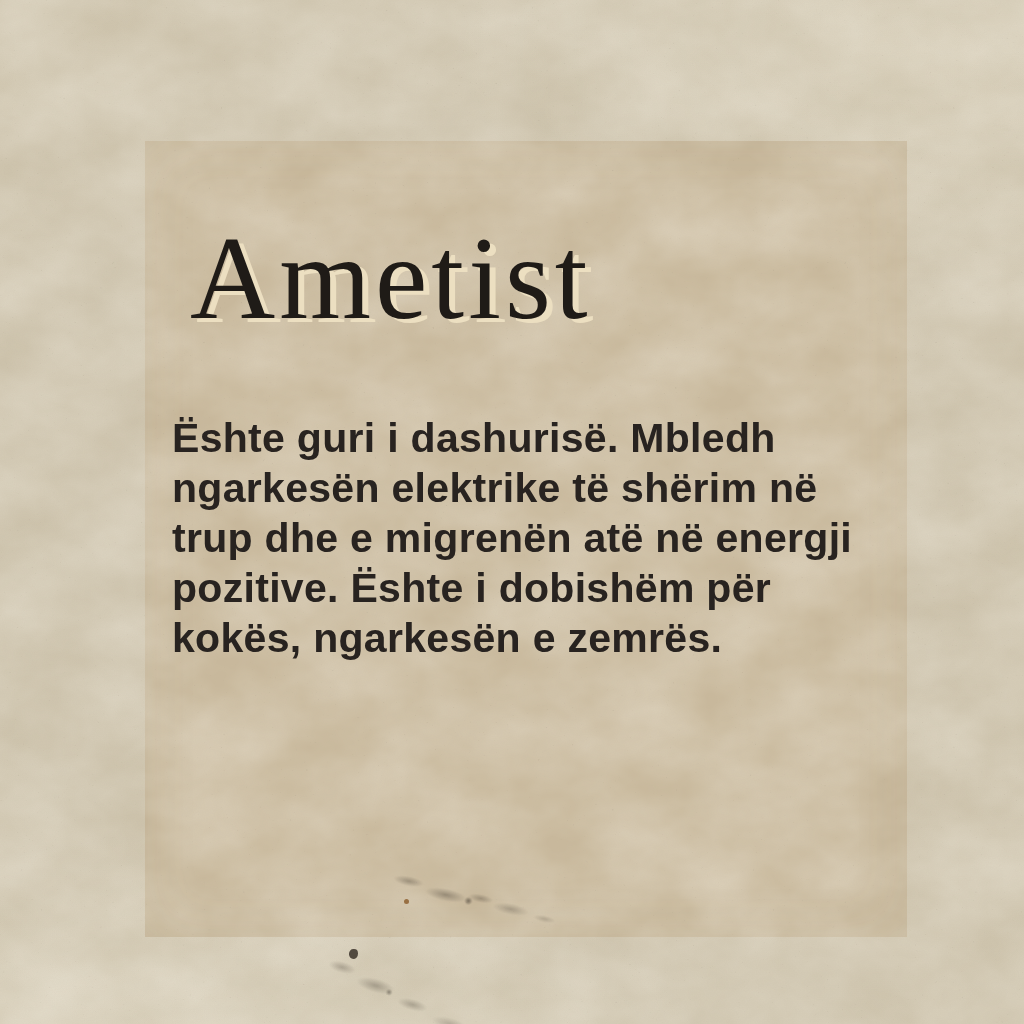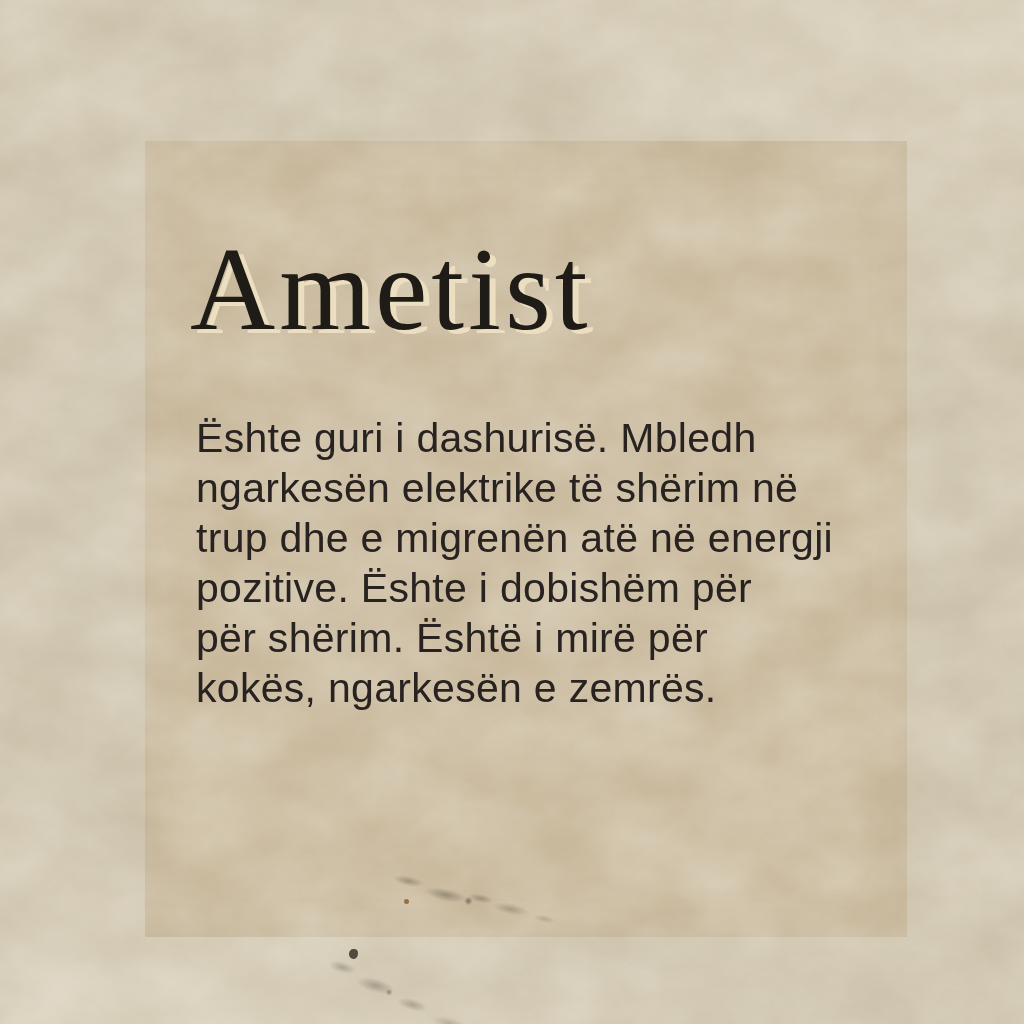--- a/index.html
+++ b/index.html
@@ -24,34 +24,34 @@
   .panel{
     position:absolute;left:145px;top:141px;width:762px;height:796px;
     background:var(--panel);
     box-shadow:inset 0 0 60px rgba(120,100,70,.08);
   }
   .texture{
     position:absolute;left:0;top:0;width:1024px;height:1024px;
     pointer-events:none;z-index:3;
   }
   .title{
-    position:absolute;left:190px;top:231px;margin:0;z-index:10;
+    position:absolute;left:190px;top:220px;margin:0;z-index:10;
     font-family:"Liberation Serif", serif;
     font-weight:400;
     font-size:118px;line-height:118px;
     letter-spacing:4px;
     color:var(--title-ink);
     text-shadow:6px 4px 0 var(--title-shadow);
     white-space:nowrap;
   }
   .body-text{
-    position:absolute;left:196px;top:413px;width:730px;z-index:10;
+    position:absolute;left:172px;top:413px;width:730px;z-index:10;
     color:var(--body-ink);
     font-size:41px;line-height:50px;letter-spacing:.3px;
-    font-weight:400;
+    font-weight:700;
   }
   .body-text .line{white-space:nowrap;}
   .smudge{
     position:absolute;z-index:5;pointer-events:none;
     filter:blur(.7px);
   }
   .smudge-1{
     left:383px;top:884px;width:195px;height:32px;
     transform:rotate(11deg);
     opacity:.6;
@@ -133,17 +133,16 @@
   <div class="rust-speck"></div>
   <div class="smudge smudge-2"></div>
 
   <h1 class="title">Ametist</h1>
 
   <div class="body-text">
     <div class="line">Ështe guri i dashurisë. Mbledh</div>
     <div class="line">ngarkesën elektrike të shërim në</div>
     <div class="line">trup dhe e migrenën atë në energji</div>
     <div class="line">pozitive. Ështe i dobishëm për</div>
-    <div class="line">për shërim. Është i mirë për</div>
     <div class="line">kokës, ngarkesën e zemrës.</div>
   </div>
 
 </div>
 
 </body></html>

